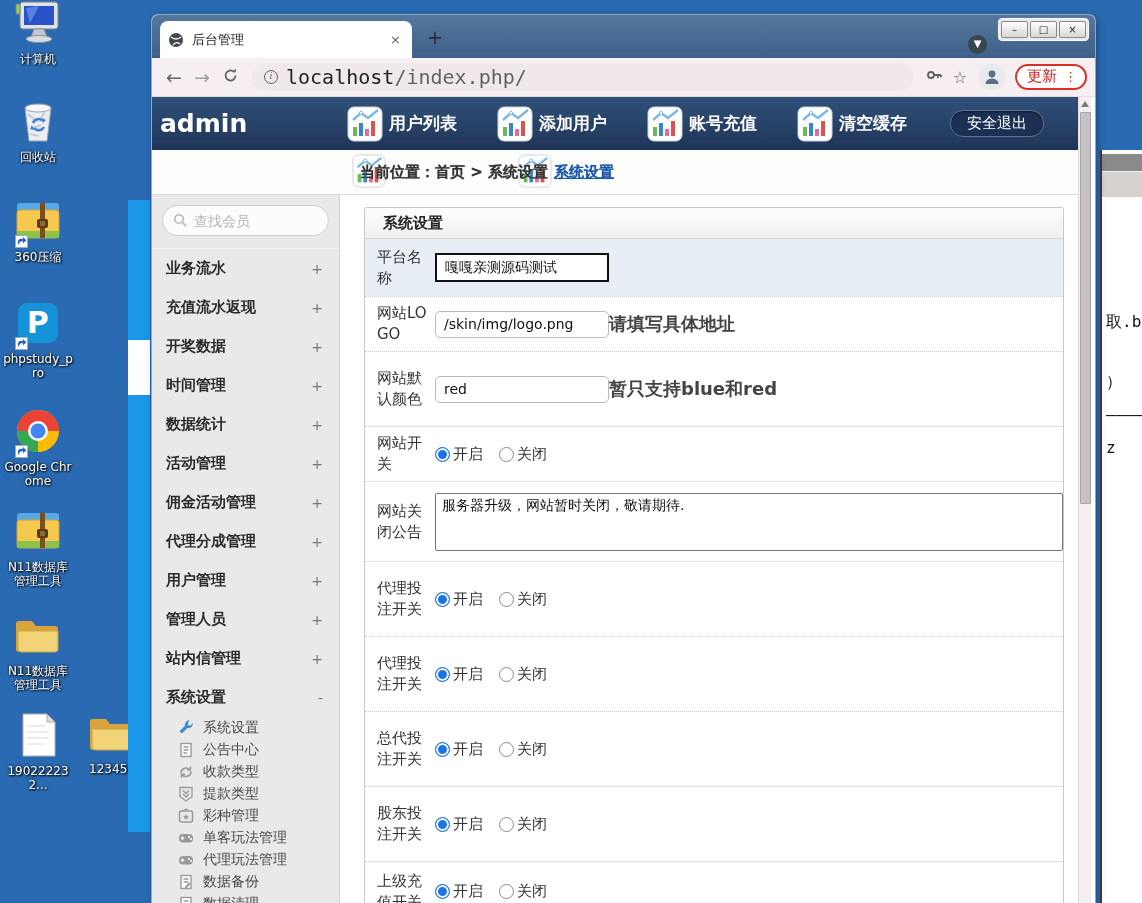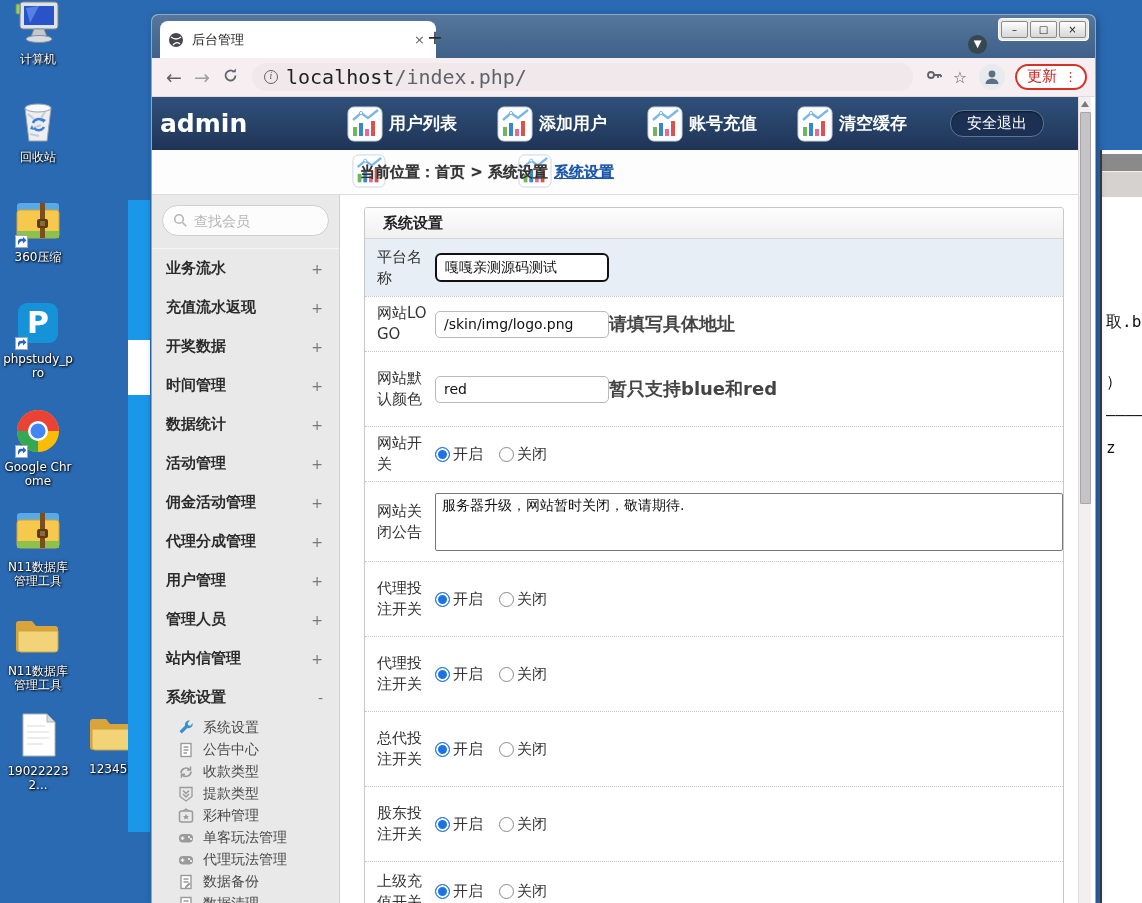--- a/index.html
+++ b/index.html
@@ -18,21 +18,21 @@
   
   .bg-window { position:absolute; left:1100px; top:150px; width:42px; height:753px; background:#fff; border-left:2px solid #3c3c3c; }
   .bg-window .band-dark { height:17px; background:#8a8a8a; margin-top:4px; }
   .bg-window .band-light { height:26px; background:#d6d2cf; border-top:1px solid #f2f0ee; }
   .bg-window .frag { position:absolute; left:4px; font-family:"DejaVu Sans Mono",monospace; font-size:16px; color:#111; white-space:nowrap; }
 
   
   .browser { position:absolute; left:152px; top:15px; width:943px; height:888px; border-radius:6px 6px 0 0;
              background:#fff; box-shadow:0 0 0 1px #8fa8bf, 2px 2px 8px rgba(0,0,0,.35); }
   .titlebar { position:relative; height:43px; background:linear-gradient(#55779d,#3f6189); border-radius:6px 6px 0 0; }
-  .tab { position:absolute; left:8px; bottom:0; width:276px; height:37px; background:#fff; border-radius:8px 8px 0 0;
+  .tab { position:absolute; left:8px; bottom:0; width:252px; height:37px; background:#fff; border-radius:8px 8px 0 0;
          display:flex; align-items:center; padding:3px 8px; }
   .tab .favicon { width:16px; height:16px; margin-right:8px; flex:none; }
   .tab .tab-title { font-size:13px; color:#202124; flex:1; }
   .tab .tab-close { font-size:13px; color:#5f6368; padding:0 3px; cursor:pointer; }
   .new-tab { position:absolute; left:270px; bottom:7px; width:26px; height:26px; font-size:19px; color:#2b2b2b;
              text-align:center; line-height:25px; border-radius:50%; }
   .menu-chevron { position:absolute; right:108px; top:20px; width:19px; height:19px; background:#37474f; border-radius:50%;
                   color:#fff; font-size:10px; text-align:center; line-height:18px; }
   .win-controls { position:absolute; right:6px; top:3px; background:#e9e9e9; border:1px solid #fbfbfb; border-radius:4px;
                   padding:2px; display:flex; gap:2px; }
@@ -87,21 +87,21 @@
   .panel { position:absolute; left:24px; top:12px; width:700px; border:1px solid #c9c9c9; border-radius:3px; background:#fff; }
   .panel-header { height:31px; background:linear-gradient(#fdfdfd,#f0f0f0); border-bottom:1px solid #d5d5d5;
                   display:flex; align-items:center; padding-left:18px; border-radius:3px 3px 0 0; }
   .panel-title { font-size:15px; font-weight:bold; color:#222; }
   .form-row { display:flex; align-items:center; padding-left:12px; position:relative; }
   .form-row + .form-row { border-top:1px dotted #c9c9c9; }
   .form-row.hl { background:#e8eef5; }
   .f-label { width:50px; flex:none; font-size:15px; color:#333; line-height:21px; word-break:break-all; margin-right:8px; }
   .f-input { width:174px; height:27px; border:1px solid #b9b9b9; border-radius:5px; font-size:14px; color:#111;
              padding:0 8px; font-family:inherit; background:#fff; }
-  .f-input.focused { border:2px solid #111; height:29px; border-radius:6px; }
+  .f-input.focused { border:2px solid #111; height:29px; border-radius:0; }
   .f-hint { font-size:18px; color:#444; margin-left:0;font-weight:bold; }
   .f-textarea { width:650px; height:58px; border:1px solid #777; border-radius:2px; font-size:14px; color:#111;
                 padding:3px 6px; font-family:inherit; resize:none; position:relative; z-index:3; background:#fff; }
   .radio-group { display:flex; align-items:center; }
   .radio-dot { width:15px; height:15px; border-radius:50%; flex:none; margin-right:3px; }
   .radio-dot.on { background:#1a73e8; border:1px solid #1a73e8; box-shadow:inset 0 0 0 2px #fff; }
   .radio-dot.off { background:#fff; border:1px solid #8a8a8a; }
   .radio-lbl { font-size:15px; color:#333; margin-right:16px; }
 
   

